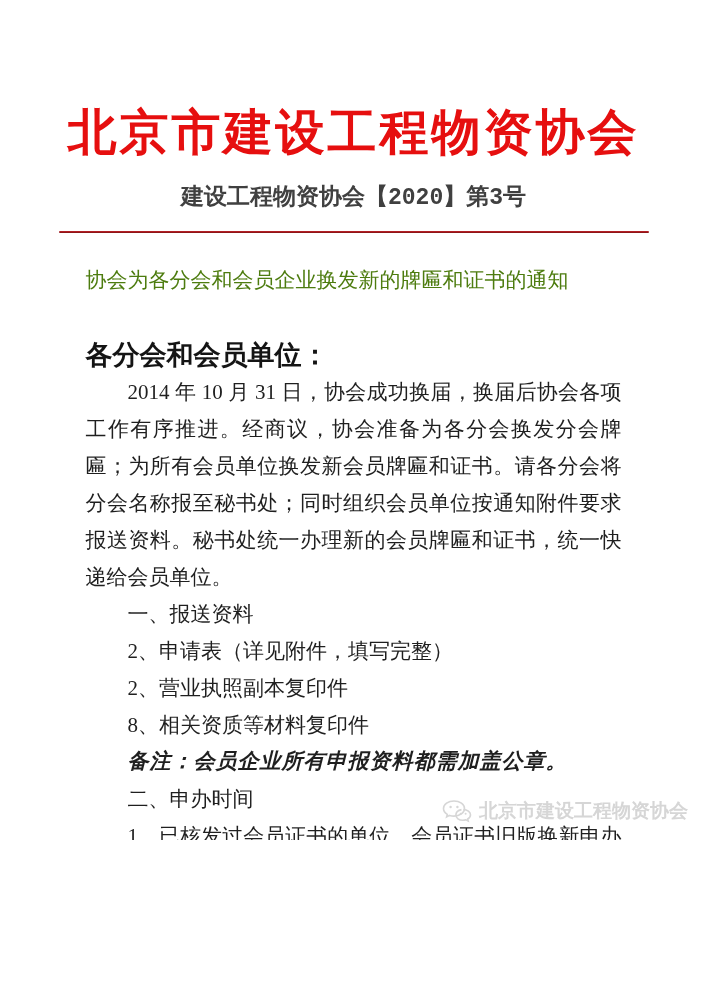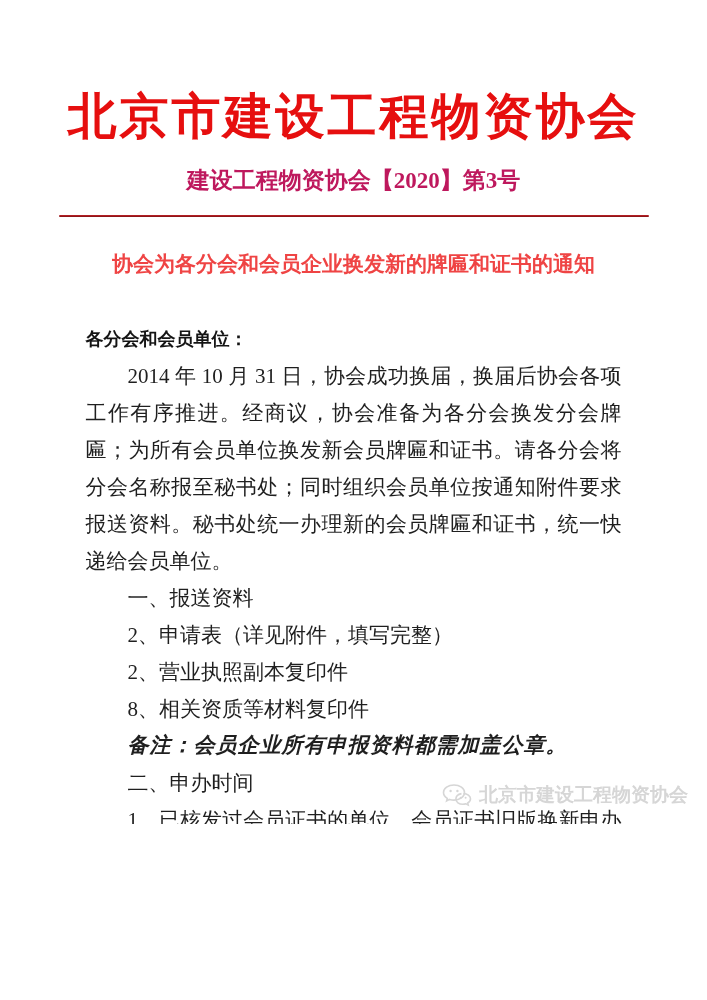--- a/index.html
+++ b/index.html
@@ -1,65 +1,64 @@
 <!DOCTYPE html>
 <html style="--title-red: #e60f0f; --divider-red: #7e1013; --divider-red-light: #c2242a; --body-text: #1f1f1f; --watermark-gray: #d6d6d6;"><head>
 <meta charset="utf-8">
 <style>
   html, body { margin: 0; padding: 0; background: #ffffff; }
   .page {
     position: relative;
     width: 707px;
     height: 824px;
-    margin: 0 auto;
+    margin: 16px auto;
     background: #ffffff;
     overflow: hidden;
     font-family: "Liberation Serif", "DejaVu Serif", serif;
     color: #1f1f1f;
   }
   header { text-align: center; padding-top: 92px; }
   .org-title {
     margin: 0;
     font-family: "Liberation Sans", "DejaVu Sans", sans-serif;
     font-weight: bold;
     font-size: 49px;
     line-height: 1.0;
     letter-spacing: 3px;
     color: var(--title-red, #e60f0f);
     white-space: nowrap;
   }
   .doc-number {
     margin-top: 24px;
-    font-family: Liberation Serif, serif;
+    font-family: Liberation Mono, monospace;
     font-weight: bold;
     font-size: 23px;
-    color: #be185d;
+    color: #404040;
   }
   .red-divider {
     width: 590px;
     height: 2px;
     margin: 19px auto 0 auto;
     background: linear-gradient(to bottom, var(--divider-red-light, #c2242a), var(--divider-red, #7e1013));
     border-radius: 1px;
   }
   main { width: 536px; margin: 0 auto; }
   .notice-title {
     margin: 34px 0 0 0;
     font-family: "Liberation Sans", "DejaVu Sans", sans-serif;
-    font-weight: bold;
+    font-weight: normal;
     font-size: 21px;
     line-height: 26px;
-    text-align: center;
-    color: #ef4444;
+    color: #4d7c0f;
   }
   .salutation {
     margin: 44px 0 0 0;
     font-family: "Liberation Sans", "DejaVu Sans", sans-serif;
     font-weight: bold;
-    font-size: 18px;
+    font-size: 27px;
     line-height: 37px;
     color: #141414;
   }
   .body-line {
     margin: 0;
     font-size: 21px;
     line-height: 37px;
     text-indent: 2em;
     text-align: justify;
     color: var(--body-text, #1f1f1f);

